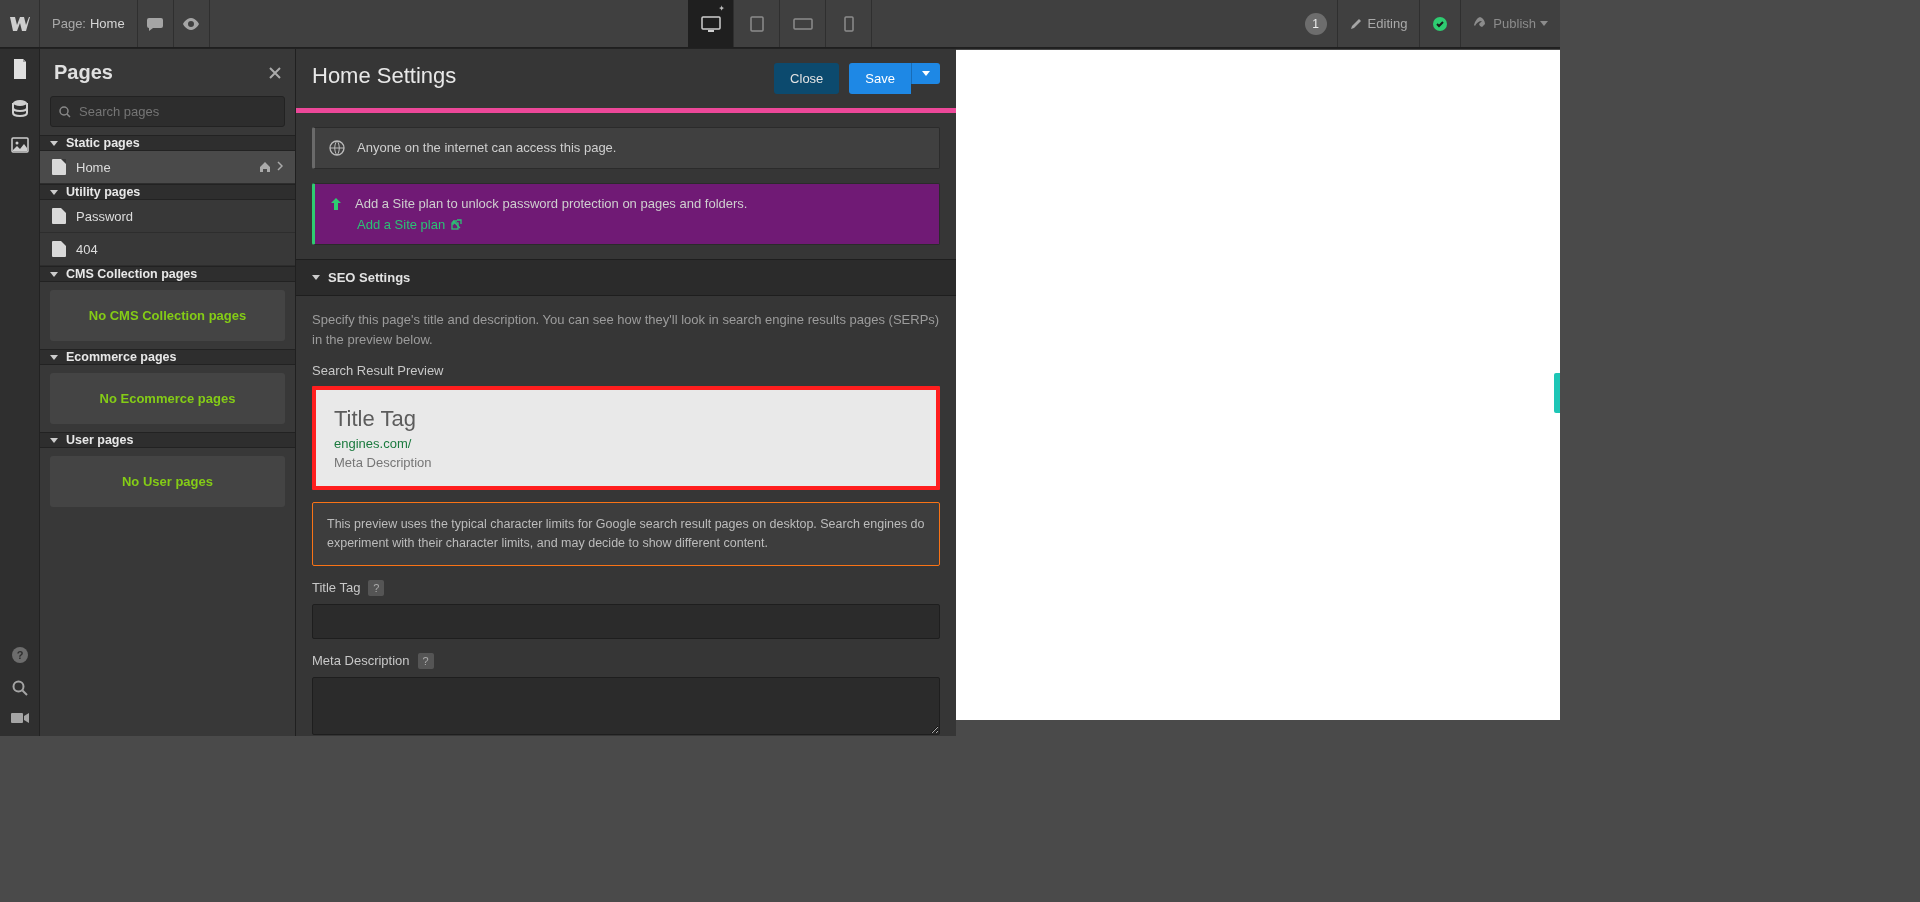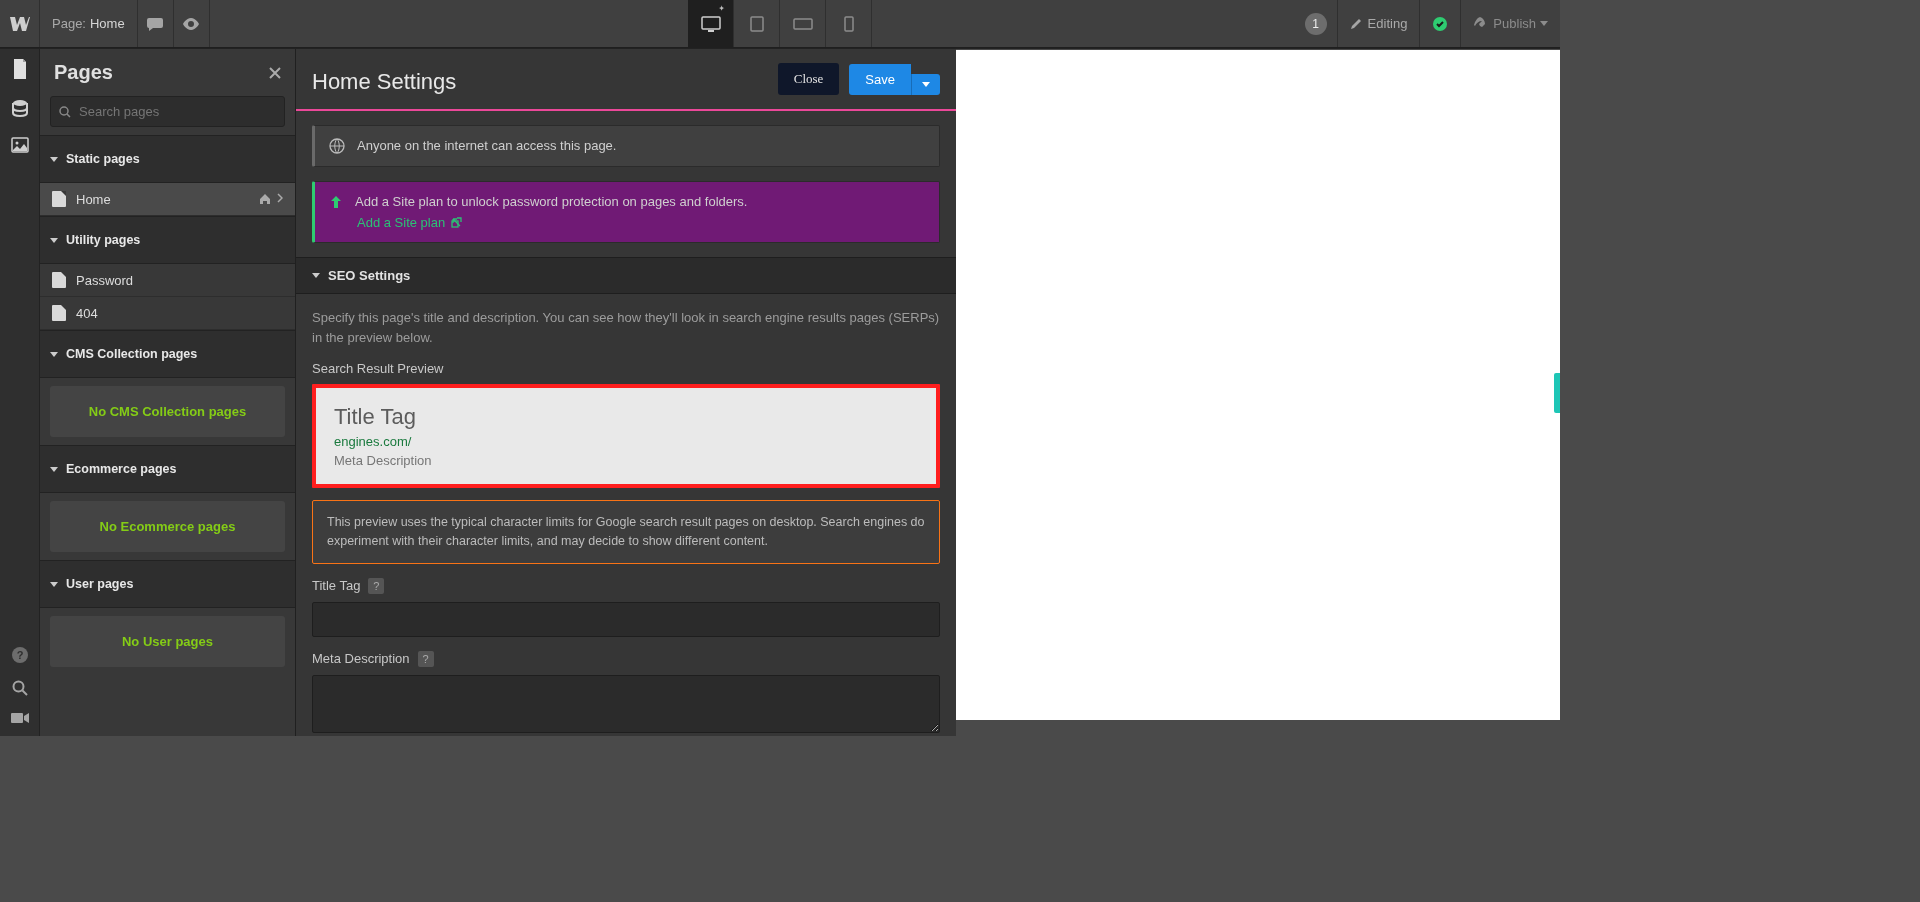--- a/index.html
+++ b/index.html
@@ -90,47 +90,47 @@
   .pages-close{color:#aaa;font-size:16px;cursor:pointer;}
   .pages-search{
     margin:0 10px 8px 10px;background:#2d2d2d;border:1px solid #222;border-radius:3px;
     display:flex;align-items:center;padding:6px 8px;color:#888;
   }
   .pages-search input{
     background:transparent;border:none;outline:none;color:#ddd;font-size:13px;margin-left:6px;flex:1;
   }
   .section-hdr{
     background:#2e2e2e;color:#e8e8e8;font-weight:bold;font-size:12.5px;
-    padding:16px 10px;display:flex;align-items:center;border-top:1px solid #222;border-bottom:1px solid #222;
+    padding:0 10px;display:flex;align-items:center;border-top:1px solid #222;border-bottom:1px solid #222;
   }
   .caret{display:inline-block;width:0;height:0;border-left:4px solid transparent;border-right:4px solid transparent;border-top:5px solid #ccc;margin-right:8px;}
   .page-item{
     display:flex;align-items:center;padding:8px 12px;color:#ddd;border-bottom:1px solid #2d2d2d;
     font-size:13px;
   }
   .page-item.active{background:#4a4a4a;}
   .page-icon{width:14px;height:16px;background:#d9d9d9;margin-right:10px;border-radius:1px;position:relative;}
   .page-icon::after{content:"";position:absolute;top:0;right:0;width:5px;height:5px;background:#383838;clip-path:polygon(0 0,100% 100%,100% 0);}
   .page-item .right-icons{margin-left:auto;color:#888;display:flex;gap:6px;font-size:12px;}
   .empty-box{
     margin:8px 10px;background:#444;border-radius:3px;text-align:center;padding:18px 6px;color:#84cc16;font-weight:bold;font-size:13px;
   }
 
   
   .settings-panel{
     width:660px;background:#363636;display:flex;flex-direction:column;min-height:0;
   }
   .settings-header{
-    display:flex;align-items:flex-end;padding:14px 16px;border-bottom:2px solid #ec4899;background:#363636;
+    display:flex;align-items:flex-start;padding:14px 16px;border-bottom:5px solid #ec4899;background:#363636;
   }
   .settings-title{font-size:22px;color:#e8e8e8;flex:1;font-weight:500;}
   .btn{
     padding:8px 16px;border-radius:3px;font-size:13px;border:none;cursor:pointer;color:#e4e4e4;
   }
-  .btn-close{background:#0f172a;margin-right:10px;font-family:Liberation Serif, serif;}
+  .btn-close{background:#0c4a6e;margin-right:10px;}
   .btn-save{background:var(--blue);color:#fff;border-top-right-radius:0;border-bottom-right-radius:0;}
   .btn-save-drop{
     background:var(--blue);color:#fff;padding:8px 10px;border-top-left-radius:0;border-bottom-left-radius:0;
     border-left:1px solid rgba(0,0,0,0.2);
   }
   .settings-body{flex:1;overflow-y:auto;padding:0 16px 12px 16px;min-height:0;}
   .notice{
     background:#404040;border:1px solid #2b2b2b;border-left:3px solid #6a6a6a;
     padding:12px 14px;border-radius:2px;margin:14px 0;display:flex;color:#cfcfcf;
   }

